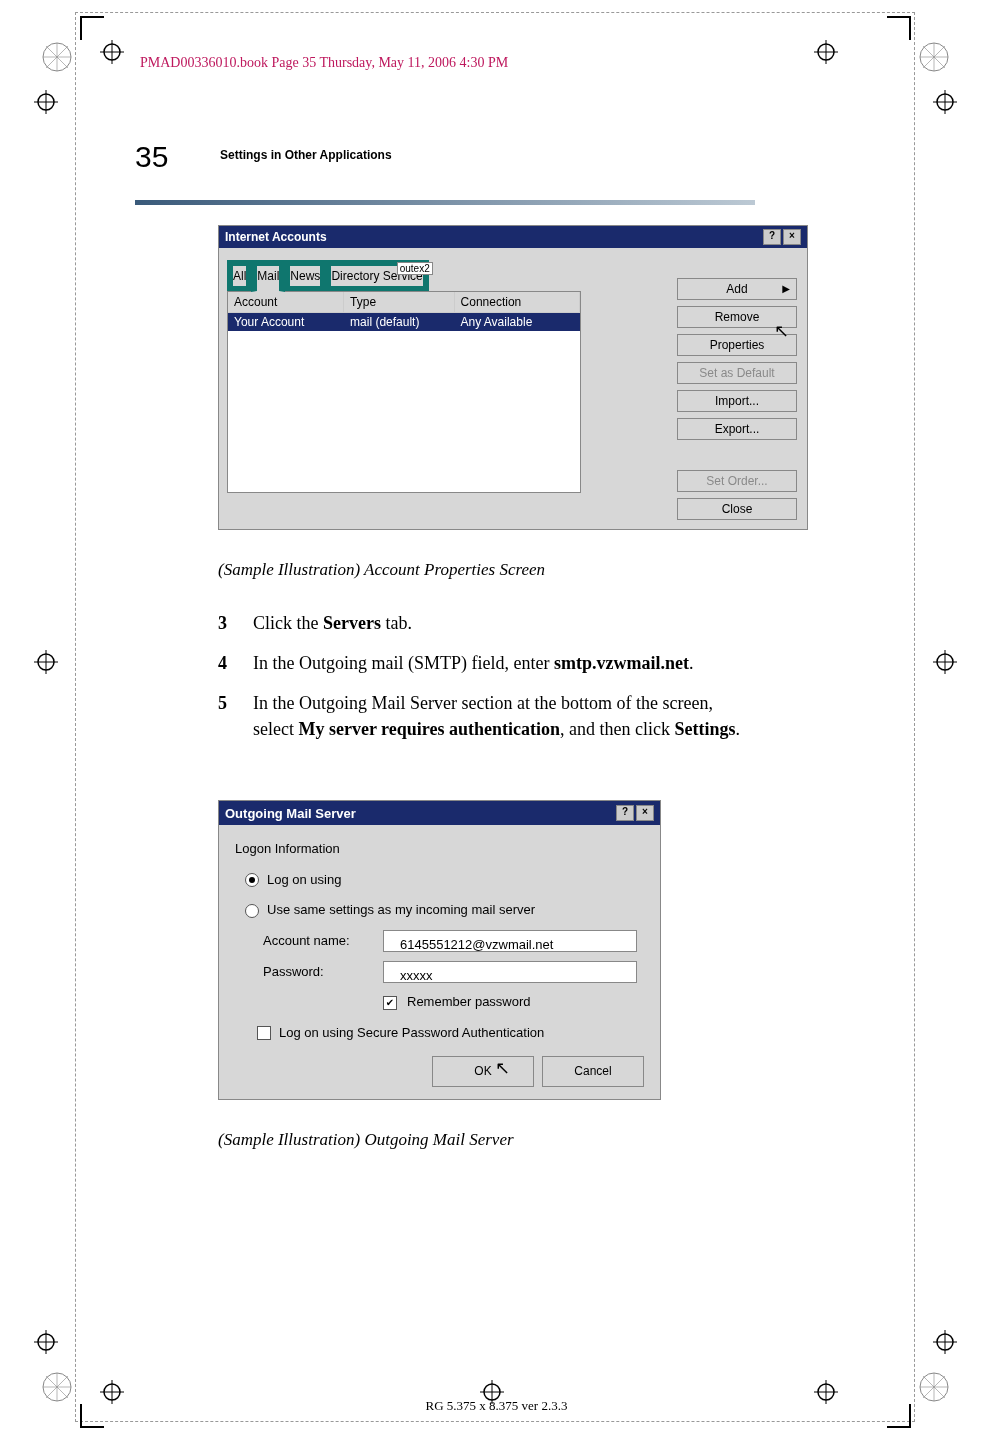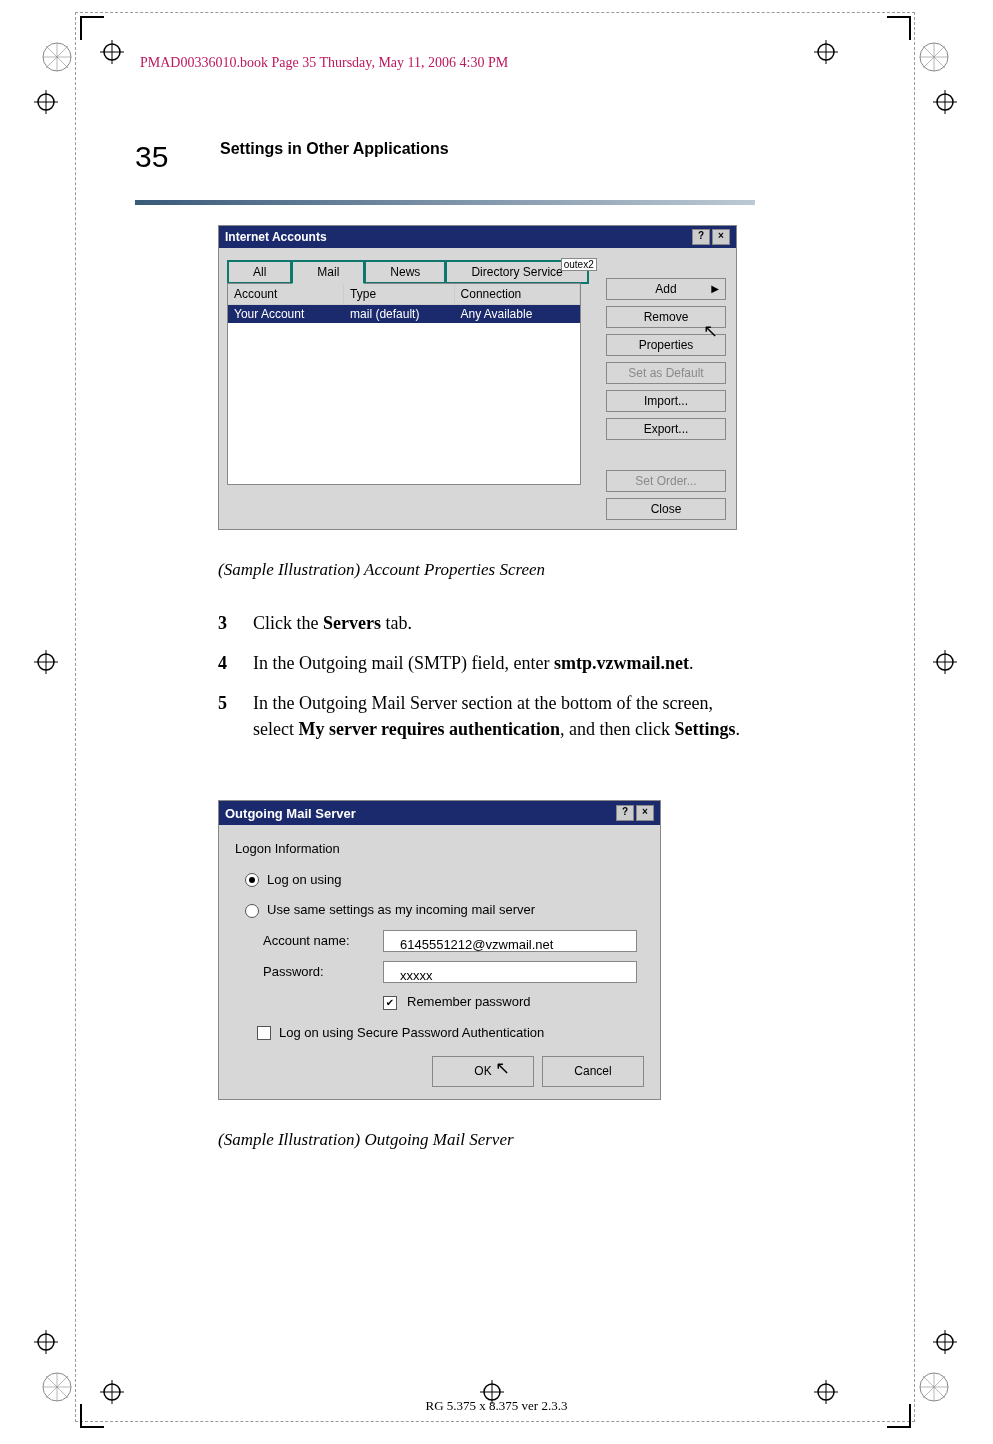--- a/index.html
+++ b/index.html
@@ -9,30 +9,30 @@
   .crop-tl{left:80px;top:16px;border-left:2px solid #000;border-top:2px solid #000}
   .crop-tr{right:82px;top:16px;border-right:2px solid #000;border-top:2px solid #000}
   .crop-bl{left:80px;bottom:16px;border-left:2px solid #000;border-bottom:2px solid #000}
   .crop-br{right:82px;bottom:16px;border-right:2px solid #000;border-bottom:2px solid #000}
   .reg{position:absolute;width:24px;height:24px}
   .reg svg{width:24px;height:24px;display:block}
   .rosette{position:absolute;width:30px;height:30px}
   .rosette svg{width:30px;height:30px;display:block}
   .header-text{position:absolute;left:140px;top:55px;font-family:"Times New Roman",serif;font-size:14px;color:#be185d}
   .page-number{position:absolute;left:135px;top:140px;font-family:Arial,sans-serif;font-size:30px}
-  .section-title{position:absolute;left:220px;top:140px;font-family:Arial,sans-serif;font-weight:bold;font-size:16px}
+  .section-title{position:absolute;left:220px;top:148px;font-family:Arial,sans-serif;font-weight:bold;font-size:12px}
   .gradient-bar{position:absolute;left:135px;top:200px;width:620px;height:5px;background:linear-gradient(to right,#3a5a7a,#bcc9d4)}
   .screenshot{position:absolute;border:1px solid #888;background:#d7d7d7;font-family:Tahoma,Arial,sans-serif;font-size:12px;color:#000;box-sizing:border-box}
-  .ss1{left:218px;top:225px;width:519px;height:305px}
+  .ss1{left:218px;top:225px;width:590px;height:305px}
   .ss1 .titlebar{background:#1a2a6c;color:#fff;font-weight:bold;padding:2px 6px;font-size:12px;display:flex;justify-content:space-between;align-items:center;height:18px}
   .tb-icons{display:flex;gap:2px}
   .tb-icons .btn{width:16px;height:14px;background:#ccc;border:1px solid #888;font-size:10px;line-height:12px;text-align:center;font-family:Arial;color:#000}
   .ss1-body{position:relative;padding:8px;height:260px}
   .tabs{display:flex;margin-top:4px;font-size:12px}
-  .tab{padding:3px 24px;border:2px solid #0f766e;background:#d7d7d7;margin-right:-1px;position:relative}
+  .tab{padding:3px 0;border:6px solid #0f766e;background:#d7d7d7;margin-right:-1px;position:relative}
   .tab.active{background:#d7d7d7;border-bottom:1px solid #d7d7d7;z-index:2}
   .tab .overlay{position:absolute;top:-4px;right:-10px;background:#fff;border:1px solid #888;font-size:10px;padding:0 2px}
   .list-panel{border:1px solid #888;background:#fff;width:352px;height:200px;margin-top:-1px;position:relative}
   .list-head{display:flex;border-bottom:1px solid #ccc}
   .list-head div{padding:3px 6px;border-right:1px solid #ccc;background:#d7d7d7;font-size:12px}
   .list-row{display:flex;background:#1a2a6c;color:#fff}
   .list-row div{padding:2px 6px;font-size:12px}
   .side-buttons{position:absolute;right:10px;top:30px;width:120px;display:flex;flex-direction:column;gap:6px}
   .winbtn{border:1px solid #888;background:#d7d7d7;text-align:center;padding:3px 0;font-size:12px;position:relative}
   .winbtn.disabled{color:#8a8a8a}

